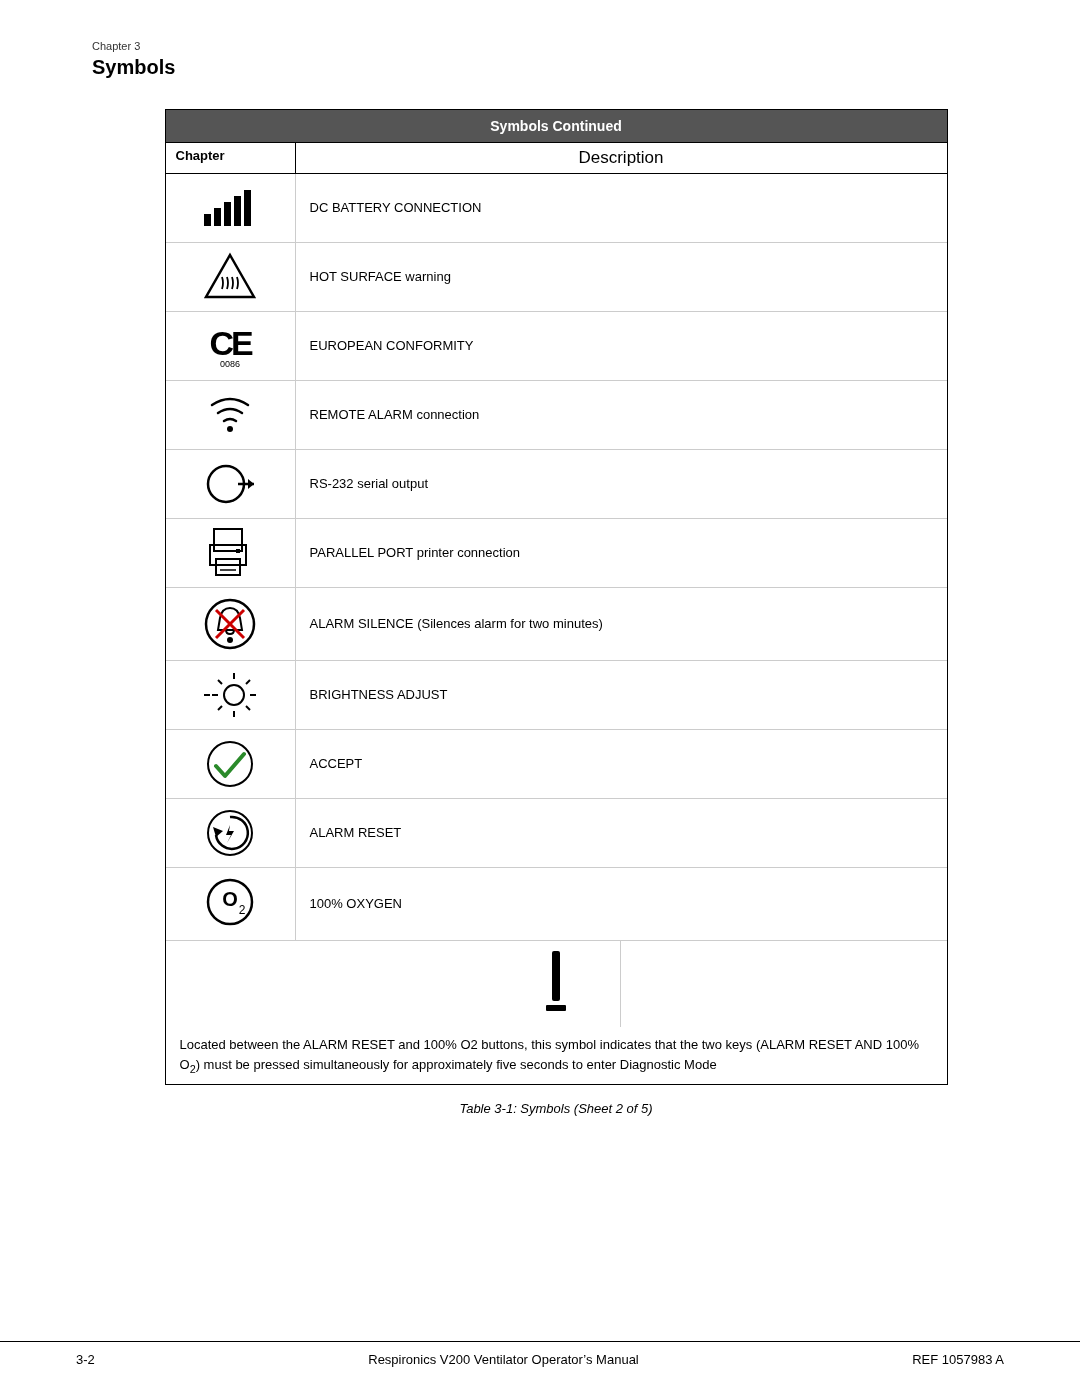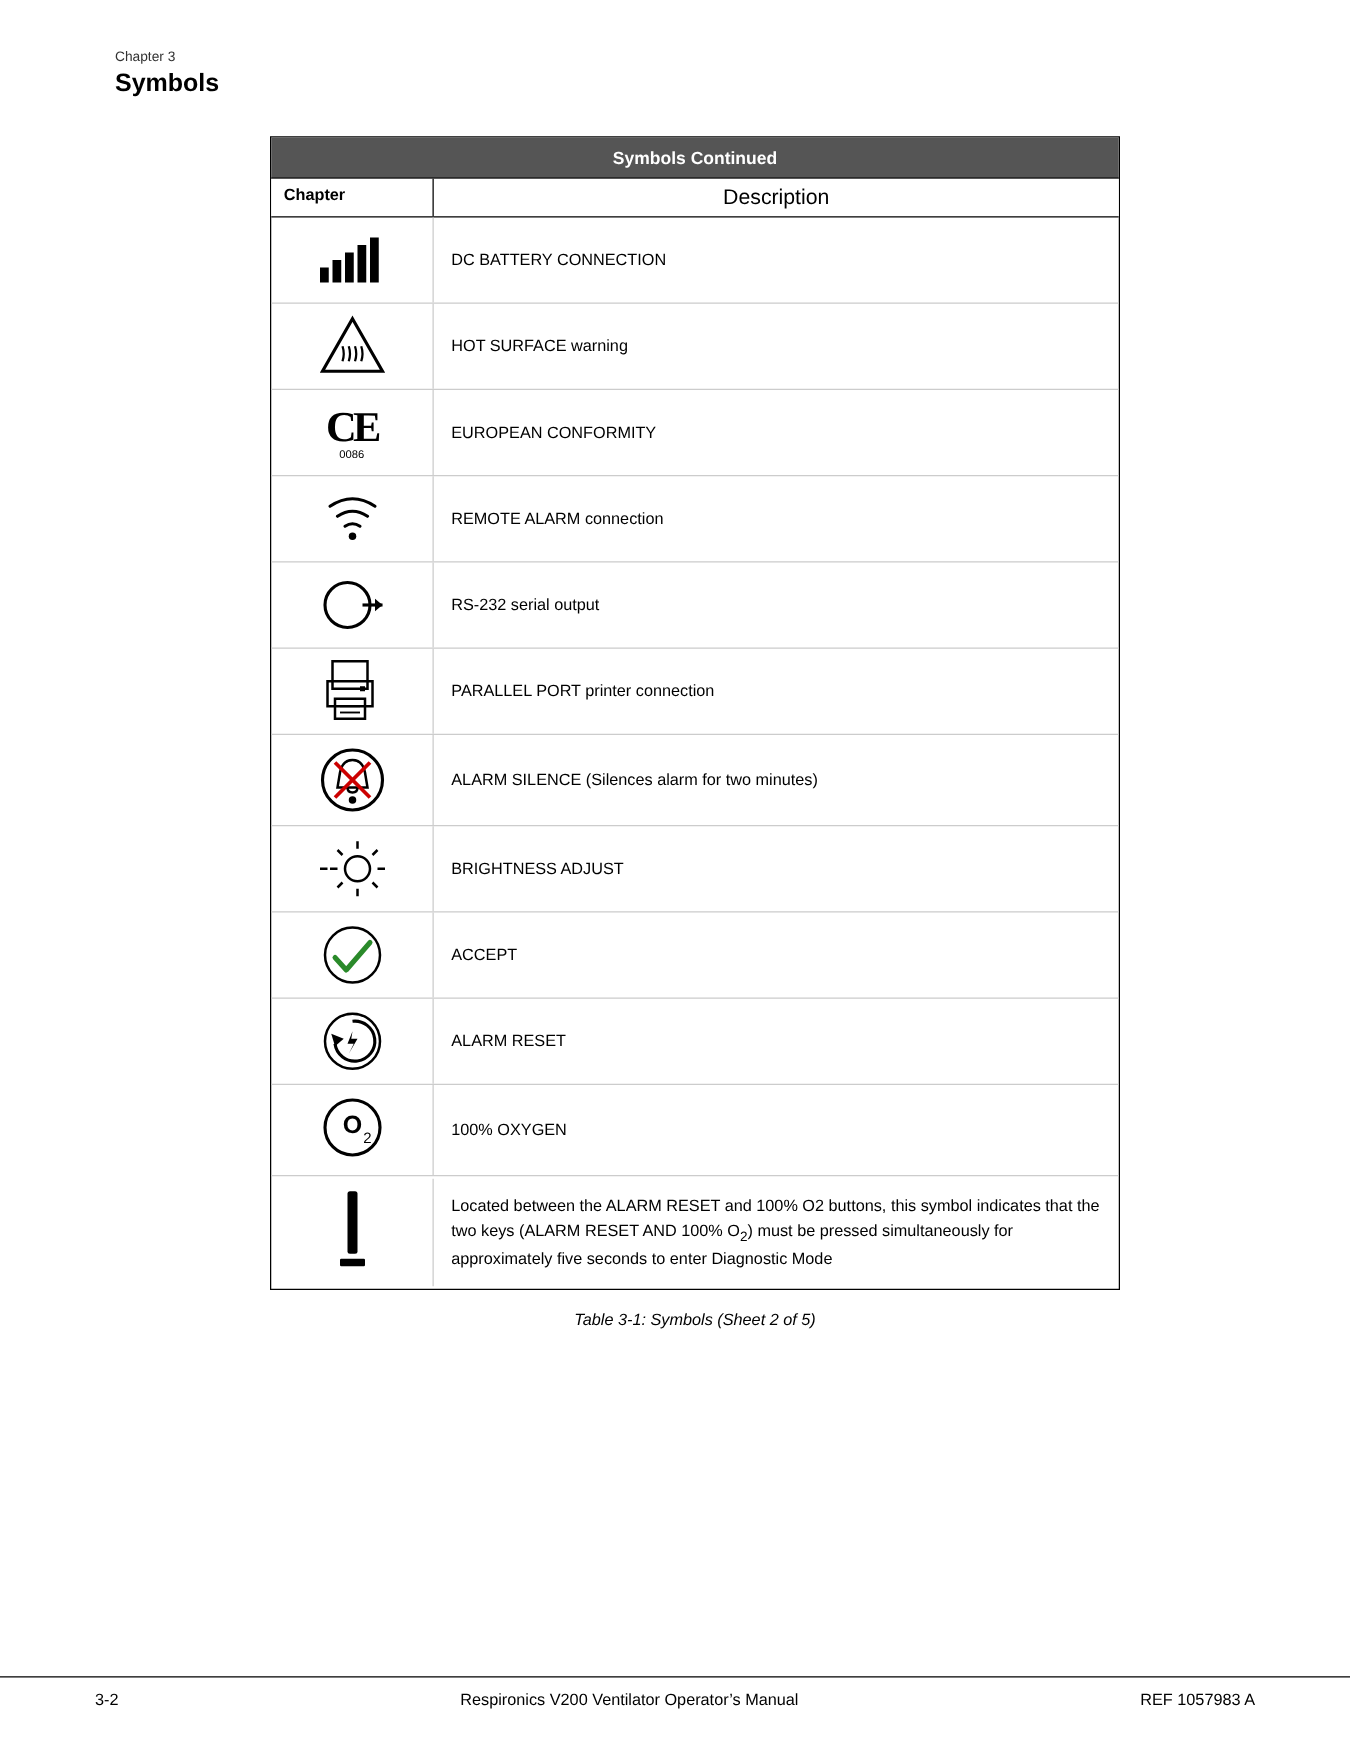--- a/index.html
+++ b/index.html
@@ -23,21 +23,21 @@
       margin-bottom: 4px;
     }
 
     .section-title {
       font-size: 20px;
       font-weight: bold;
       margin-bottom: 30px;
     }
 
     .table-container {
-      width: 680px;
+      width: 783px;
       margin: 0 auto;
       border: 1.5px solid #000;
     }
 
     .table-header {
       background: #555;
       color: #fff;
       text-align: center;
       font-weight: bold;
       font-size: 14px;
@@ -159,21 +159,21 @@
           <path d="M28,38 Q30,32 28,26" fill="none" stroke="#000" stroke-width="1.8"></path>
           <path d="M33,38 Q35,32 33,26" fill="none" stroke="#000" stroke-width="1.8"></path>
         </svg>
       </div>
       <div class="desc-cell">HOT SURFACE warning</div>
     </div>
 
     <div class="table-row">
       <div class="symbol-cell">
         <div style="text-align:center;">
-          <div style="font-size:34px;font-weight:bold;font-family:Liberation Serif, serif;letter-spacing:-3px;">CE</div>
+          <div style="font-size:34px;font-weight:bold;font-family:Liberation Sans, sans-serif;letter-spacing:-3px;">CE</div>
           <div style="font-size:9px;margin-top:-4px;">0086</div>
         </div>
       </div>
       <div class="desc-cell">EUROPEAN CONFORMITY</div>
     </div>
 
     <div class="table-row">
       <div class="symbol-cell">
         <svg width="52" height="48" viewBox="0 0 52 48">
 
@@ -282,21 +282,21 @@
         <svg width="52" height="56" viewBox="0 0 52 56">
           <circle cx="26" cy="26" r="22" fill="none" stroke="#000" stroke-width="2.5"></circle>
 
           <text x="26" y="30" text-anchor="middle" font-size="20" font-weight="bold" font-family="Arial" fill="#000">O</text>
           <text x="38" y="38" text-anchor="middle" font-size="12" font-family="Arial" fill="#000">2</text>
         </svg>
       </div>
       <div class="desc-cell">100% OXYGEN</div>
     </div>
 
-    <div class="table-row" style="min-height: 90px;">
+    <div class="table-row" style="min-height: 90px; flex-direction: column;">
       <div class="symbol-cell">
         <svg width="40" height="70" viewBox="0 0 40 70">
 
           <rect x="16" y="2" width="8" height="50" rx="2" fill="#000"></rect>
           <rect x="10" y="56" width="20" height="6" rx="1" fill="#000"></rect>
         </svg>
       </div>
       <div class="desc-cell">
         Located between the ALARM RESET and 100% O2 buttons, this symbol indicates that the two keys (ALARM RESET AND 100% O<sub>2</sub>) must be pressed simultaneously for approximately five seconds to enter Diagnostic Mode
       </div>

